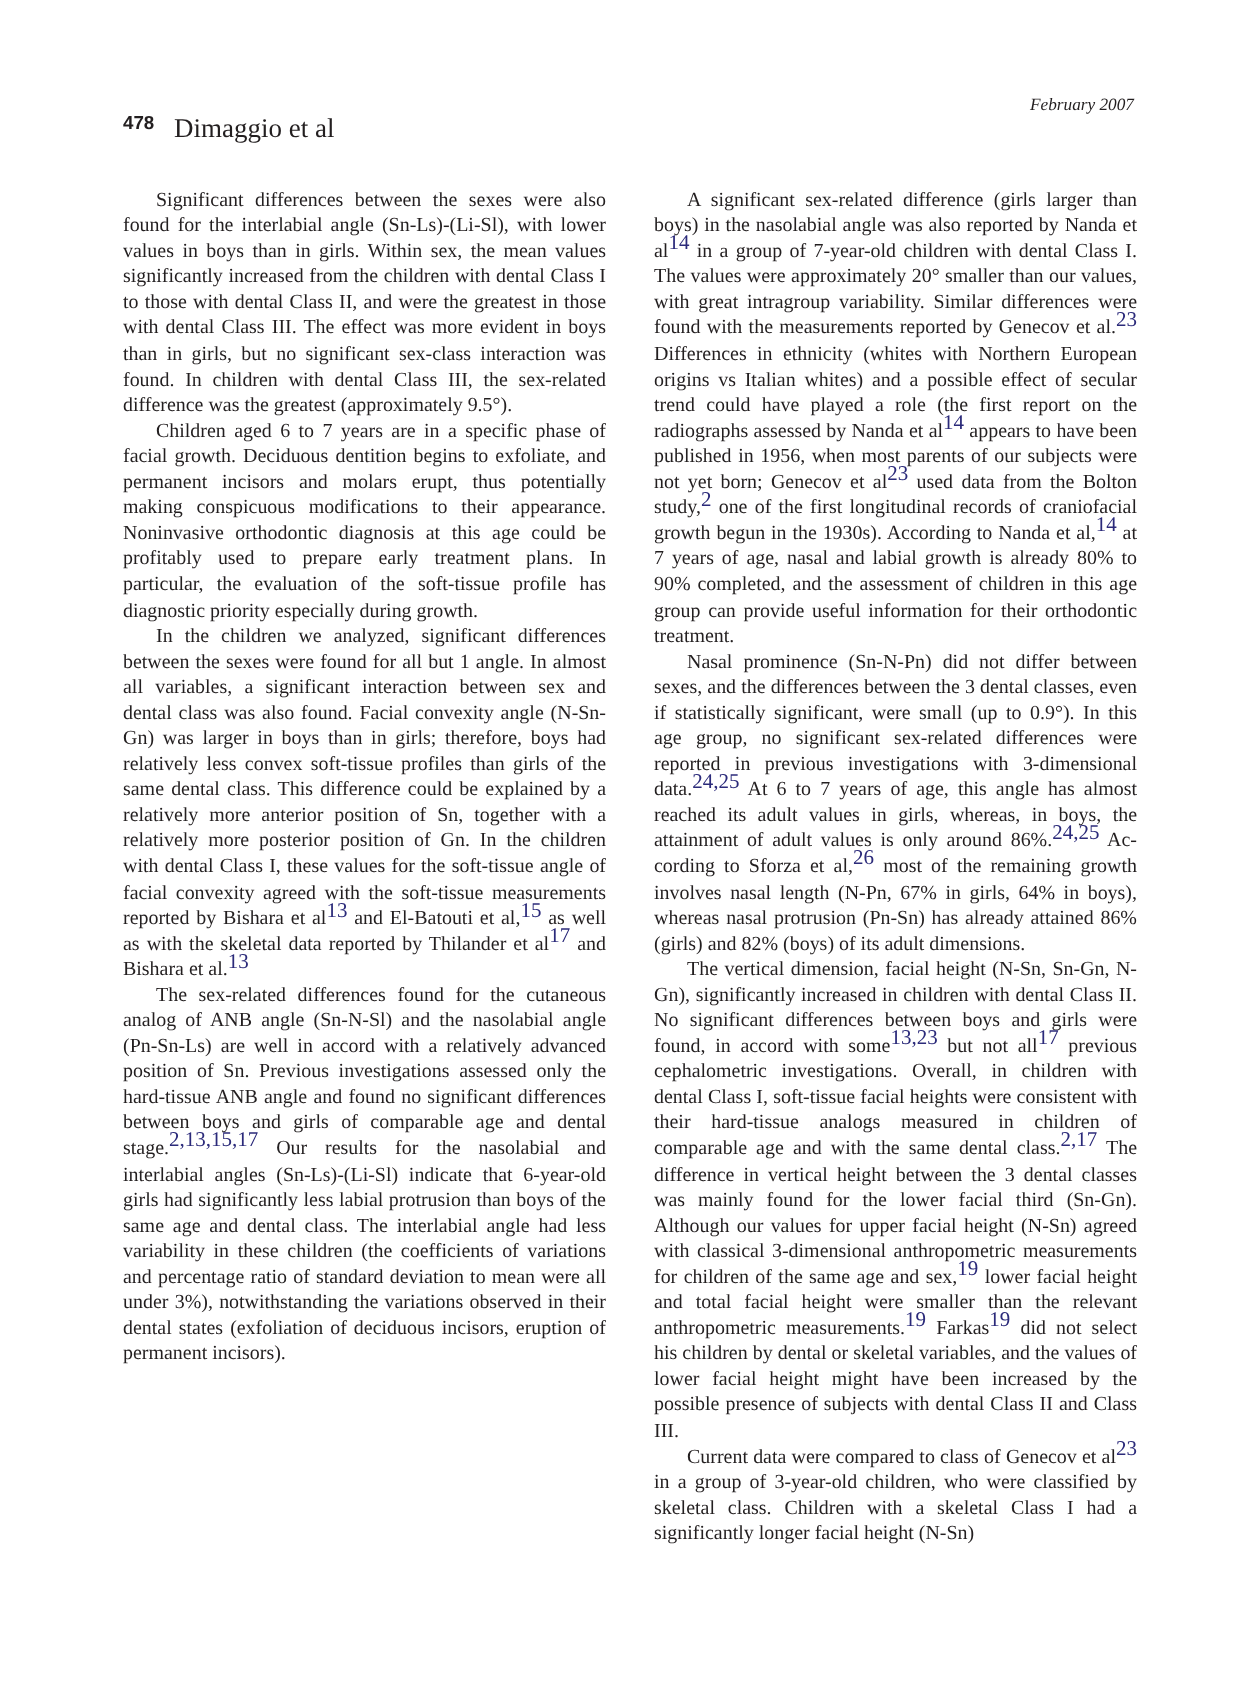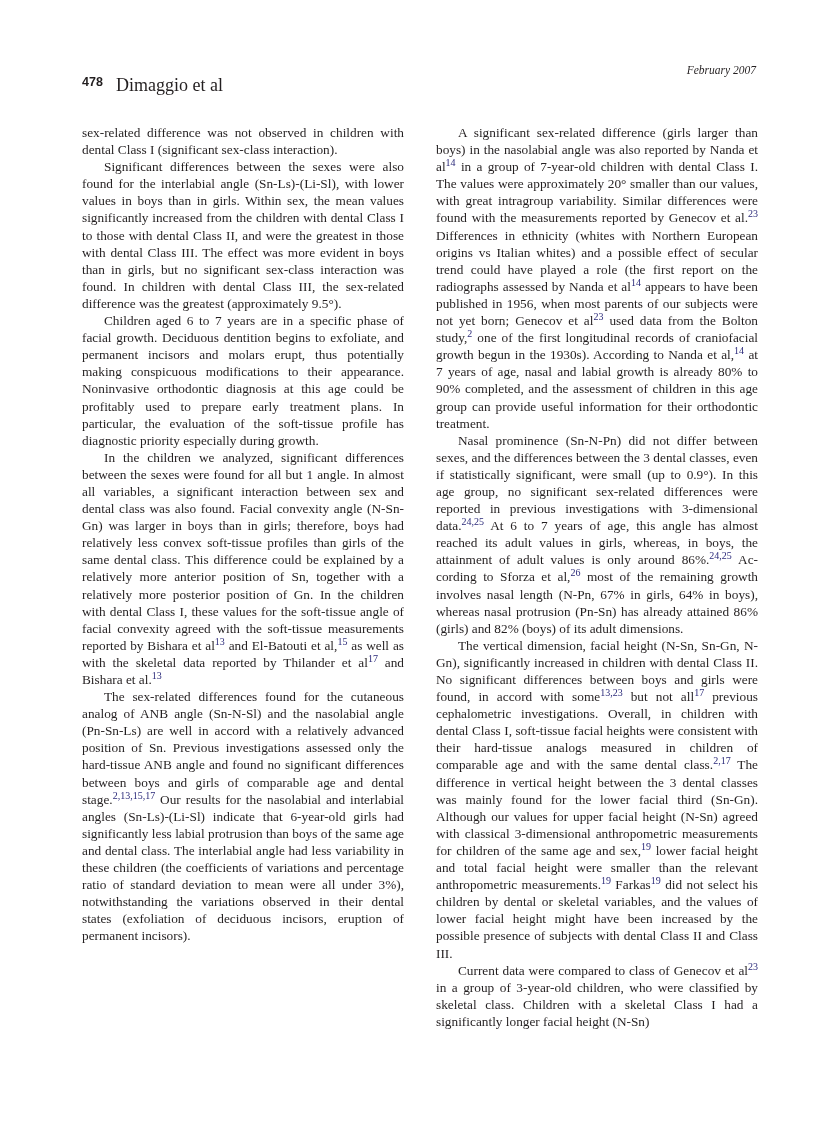--- a/index.html
+++ b/index.html
@@ -12,35 +12,34 @@
   .journal { position: absolute; right: 0; top: 0; text-align: right; font-style: italic; font-size: 11.5px; line-height: 14px; }
   .col { position: absolute; top: 124px; width: 322px; font-size: 13.3px; line-height: 17.1px;
          text-align: justify; hyphens: manual; }
   .col.left { left: 82px; }
   .col.right { left: 436px; }
   .col p { margin: 0; text-indent: 0; }
   .col p.ind { text-indent: 22px; }
   .col p.noind { text-indent: 0; }
   h2.section { font-family: "Liberation Sans", "DejaVu Sans", sans-serif; font-weight: bold;
                font-size: 12.5px; margin: 11px 0 5px 0; letter-spacing: 0.2px; }
-  sup.ref { color: #2b2a7a; font-size: 10px; line-height: 0; vertical-align: 5px; }
+  sup.ref { color: #2b2a7a; font-size: 14px; line-height: 0; vertical-align: 5px; }
 </style>
 </head>
 <body>
 
 <div class="header">
   <span class="page-num">478</span>
   <span class="running-author">Dimaggio et al</span>
   <div class="journal">
     <div>February 2007</div>
   </div>
 </div>
 
 <div class="col left">
-  <p class="noind">sex-related difference was not observed in children with dental Class I (significant sex-class interaction).</p>
   <p class="ind">Significant differences between the sexes were also found for the interlabial angle (Sn-Ls)-(Li-Sl), with lower values in boys than in girls. Within sex, the mean values significantly increased from the children with dental Class I to those with dental Class II, and were the greatest in those with dental Class III. The effect was more evident in boys than in girls, but no significant sex-class interaction was found. In children with dental Class III, the sex-related difference was the greatest (approximately 9.5°).</p>
   <p class="ind">Children aged 6 to 7 years are in a specific phase of facial growth. Deciduous dentition begins to exfoliate, and permanent incisors and molars erupt, thus poten­tially making conspicuous modifications to their ap­pearance. Noninvasive orthodontic diagnosis at this age could be profitably used to prepare early treatment plans. In particular, the evaluation of the soft-tissue profile has diagnostic priority especially during growth.</p>
   <p class="ind"><span>In the children we analyzed, significant differences between the sexes were found for all but 1 angle. In almost all variables, a significant interaction between sex and dental class was also found. Facial convexity angle (N-Sn-Gn) was larger in boys than in girls; therefore, boys had relatively less convex soft-tissue profiles than girls of the same dental class. This difference could be explained by a relatively more anterior position of Sn, together with a relatively more posterior position of Gn. In the children with dental Class I, these values for the soft-tissue angle of facial convexity agreed with the soft-tissue measurements reported by Bishara et al</span><sup class="ref">13</sup><span> and El-Batouti et al,</span><sup class="ref">15</sup><span> as well as with the skeletal data reported by Thilander et al</span><sup class="ref">17</sup><span> and Bishara et al.</span><sup class="ref">13</sup></p>
   <p class="ind"><span>The sex-related differences found for the cutaneous analog of ANB angle (Sn-N-Sl) and the nasolabial angle (Pn-Sn-Ls) are well in accord with a relatively advanced position of Sn. Previous investigations as­sessed only the hard-tissue ANB angle and found no significant differences between boys and girls of com­parable age and dental stage.</span><sup class="ref">2,13,15,17</sup><span> Our results for the nasolabial and interlabial angles (Sn-Ls)-(Li-Sl) indi­cate that 6-year-old girls had significantly less labial protrusion than boys of the same age and dental class. The interlabial angle had less variability in these children (the coefficients of variations and percentage ratio of standard deviation to mean were all under 3%), notwithstanding the variations observed in their dental states (exfoliation of deciduous incisors, eruption of permanent incisors).</span></p>
 </div>
 
 <div class="col right">
   <p class="ind"><span>A significant sex-related difference (girls larger than boys) in the nasolabial angle was also reported by Nanda et al</span><sup class="ref">14</sup><span> in a group of 7-year-old children with dental Class I. The values were approximately 20° smaller than our values, with great intragroup variability. Similar differ­ences were found with the measurements reported by Genecov et al.</span><sup class="ref">23</sup><span> Differences in ethnicity (whites with Northern European origins vs Italian whites) and a possi­ble effect of secular trend could have played a role (the first report on the radiographs assessed by Nanda et al</span><sup class="ref">14</sup><span> appears to have been published in 1956, when most parents of our subjects were not yet born; Genecov et al</span><sup class="ref">23</sup><span> used data from the Bolton study,</span><sup class="ref">2</sup><span> one of the first longi­tudinal records of craniofacial growth begun in the 1930s). According to Nanda et al,</span><sup class="ref">14</sup><span> at 7 years of age, nasal and labial growth is already 80% to 90% completed, and the assessment of children in this age group can provide useful information for their orthodontic treatment.</span></p>
   <p class="ind"><span>Nasal prominence (Sn-N-Pn) did not differ between sexes, and the differences between the 3 dental classes, even if statistically significant, were small (up to 0.9°). In this age group, no significant sex-related differences were reported in previous investigations with 3-dimensional data.</span><sup class="ref">24,25</sup><span> At 6 to 7 years of age, this angle has almost reached its adult values in girls, whereas, in boys, the attainment of adult values is only around 86%.</span><sup class="ref">24,25</sup><span> Ac­cording to Sforza et al,</span><sup class="ref">26</sup><span> most of the remaining growth involves nasal length (N-Pn, 67% in girls, 64% in boys), whereas nasal protrusion (Pn-Sn) has already attained 86% (girls) and 82% (boys) of its adult dimensions.</span></p>
   <p class="ind"><span>The vertical dimension, facial height (N-Sn, Sn-Gn, N-Gn), significantly increased in children with dental Class II. No significant differences between boys and girls were found, in accord with some</span><sup class="ref">13,23</sup><span> but not all</span><sup class="ref">17</sup><span> previous cephalometric investigations. Overall, in chil­dren with dental Class I, soft-tissue facial heights were consistent with their hard-tissue analogs measured in children of comparable age and with the same dental class.</span><sup class="ref">2,17</sup><span> The difference in vertical height between the 3 dental classes was mainly found for the lower facial third (Sn-Gn). Although our values for upper facial height (N-Sn) agreed with classical 3-dimensional an­thropometric measurements for children of the same age and sex,</span><sup class="ref">19</sup><span> lower facial height and total facial height were smaller than the relevant anthropometric measure­ments.</span><sup class="ref">19</sup><span> Farkas</span><sup class="ref">19</sup><span> did not select his children by dental or skeletal variables, and the values of lower facial height might have been increased by the possible presence of subjects with dental Class II and Class III.</span></p>

